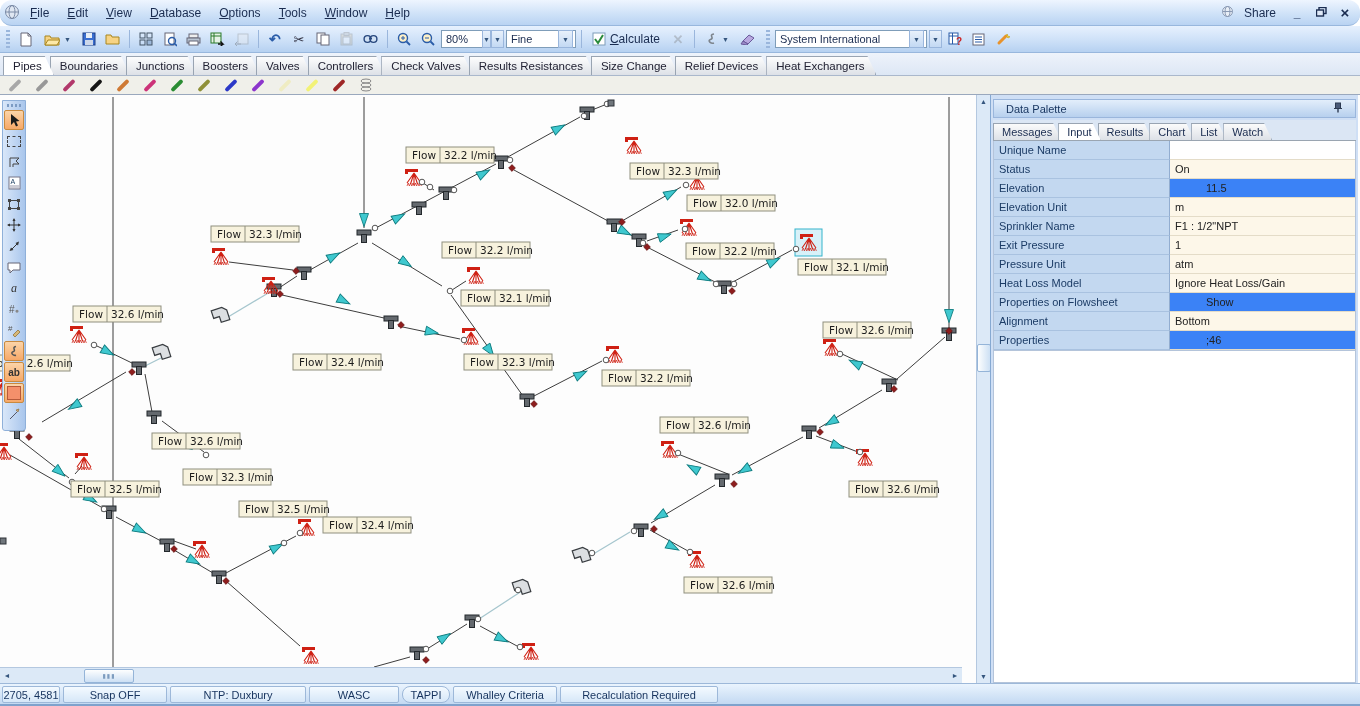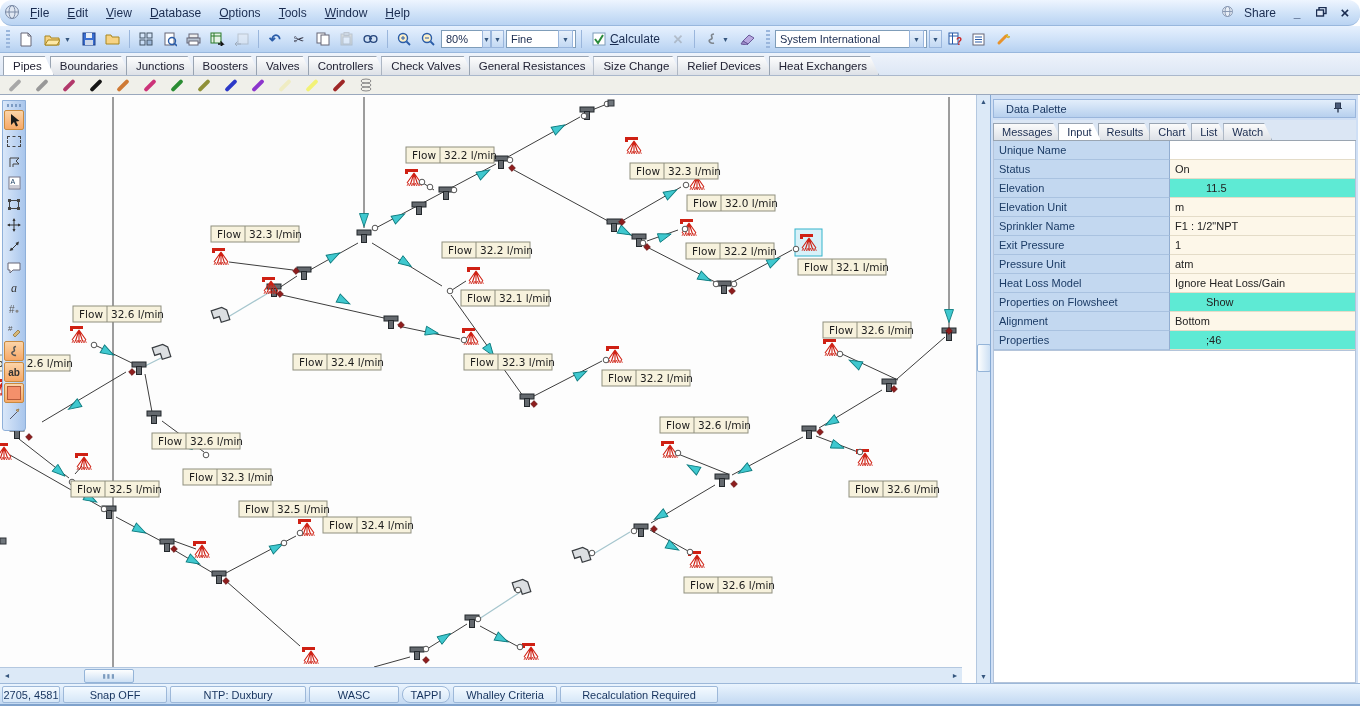--- a/index.html
+++ b/index.html
@@ -58,21 +58,21 @@
   .pal-header .spacer{flex:1;}
   .pal-tabs{display:flex;align-items:flex-end;height:20px;margin-top:2px;border-bottom:1px solid #9aa5b1;background:#dbe6f4;}
   .ptab{padding:2px 8px;margin-right:-3px;font-size:11px;background:linear-gradient(#fbfbfb,#dde1e7);
     border:1px solid #99a4b2;border-bottom:none;clip-path:polygon(0 100%,0 0,calc(100% - 8px) 0,100% 100%);}
   .ptab.sel{background:#fff;z-index:2;}
   .pgrid{background:#fff;border:1px solid #b4c4da;border-top:none;}
   .prow{display:flex;height:19px;line-height:19px;}
   .pl{width:176px;background:#c3d8f0;color:#1c3c66;padding-left:5px;box-sizing:border-box;border-bottom:1px solid #a9c2e0;border-right:1px solid #92add0;
       white-space:nowrap;overflow:hidden;}
   .pv{flex:1;background:#fdf7e9;color:#222;padding-left:5px;box-sizing:border-box;border-bottom:1px solid #e4dcc8;white-space:nowrap;overflow:hidden;}
-  .pv.hl{background:#5eead4;padding-left:36px;}
+  .pv.hl{background:#3b82f6;padding-left:36px;}
   .pv.wht{background:#fff;}
   .pal-fill{flex:1;background:#fff;border:1px solid #b4c4da;border-top:none;}
   
   .statusbar{height:23px;background:linear-gradient(#eaf4fe,#c3d9f2);border-top:1px solid #9db8d9;display:flex;align-items:center;gap:3px;
     padding:0 2px;box-sizing:border-box;border-bottom:2px solid #7fa2cc;}
   .seg{height:17px;line-height:17px;text-align:center;font-size:11px;color:#16335e;
     background:linear-gradient(#f4faff,#d6e7f8);border:1px solid #9db8d9;border-radius:2px;box-sizing:border-box;}
   .ic{display:inline-block;}
 </style>
 </head>
@@ -284,21 +284,21 @@
 </div>
 
 <div class="tabstrip">
   <span class="tab sel">Pipes</span>
   <span class="tab">Boundaries</span>
   <span class="tab">Junctions</span>
   <span class="tab">Boosters</span>
   <span class="tab">Valves</span>
   <span class="tab">Controllers</span>
   <span class="tab">Check Valves</span>
-  <span class="tab">General Resistances</span>
+  <span class="tab">Results Resistances</span>
   <span class="tab">Size Change</span>
   <span class="tab">Relief Devices</span>
   <span class="tab">Heat Exchangers</span>
 </div>
 
 <div class="penrow" id="penrow">
     <span class="pen">
       <i style="background: rgb(168, 168, 168);"></i>
     </span>
     <span class="pen">

